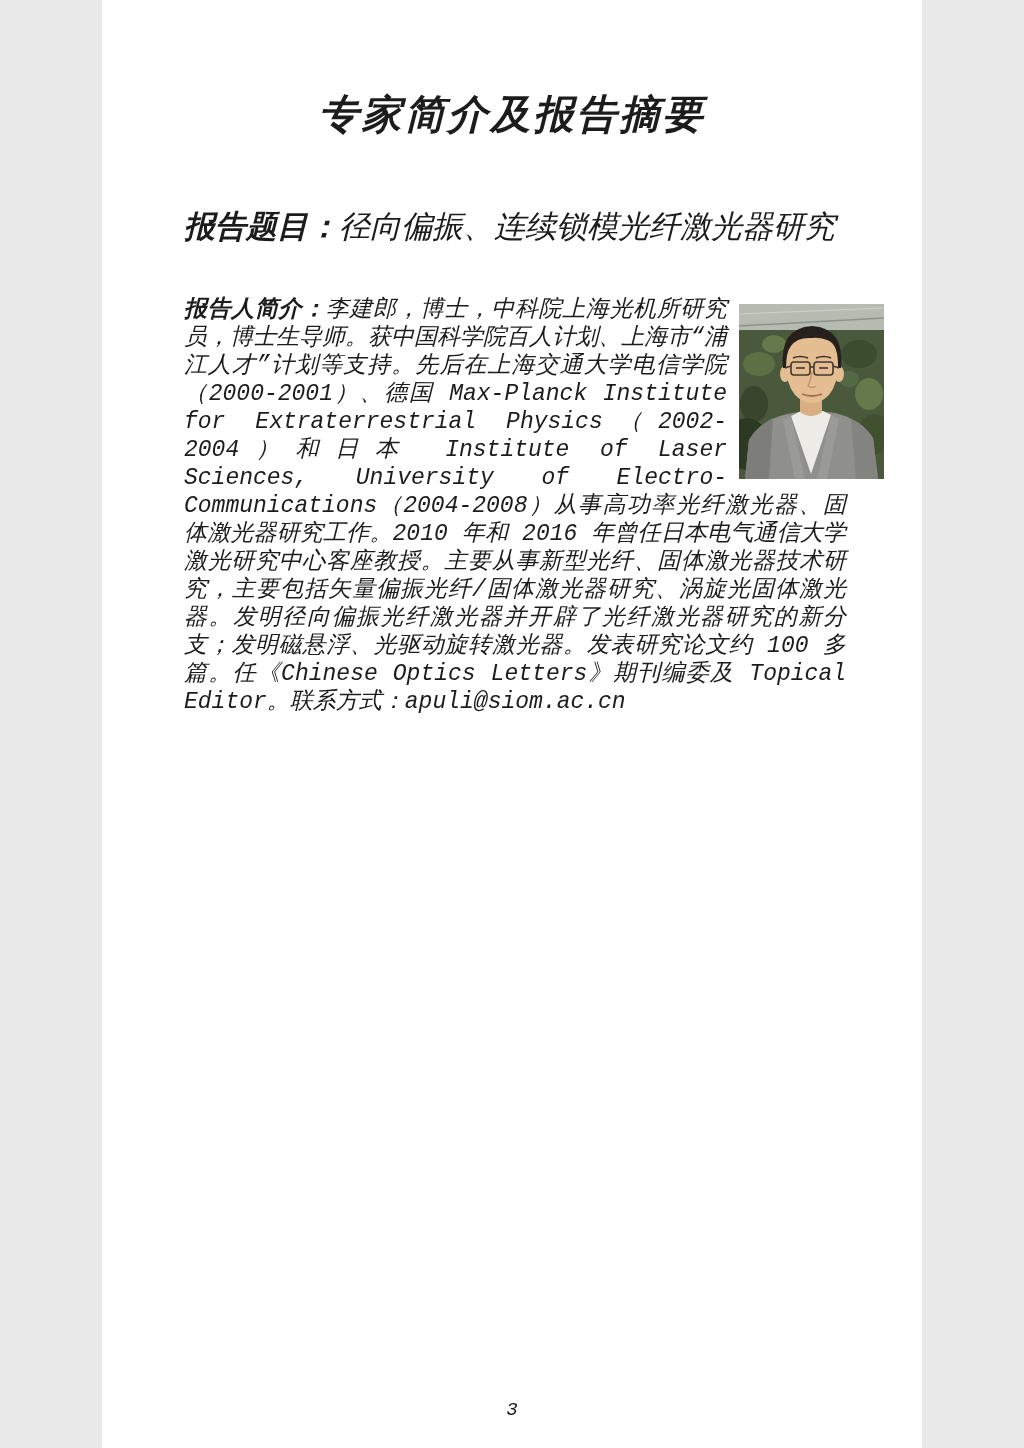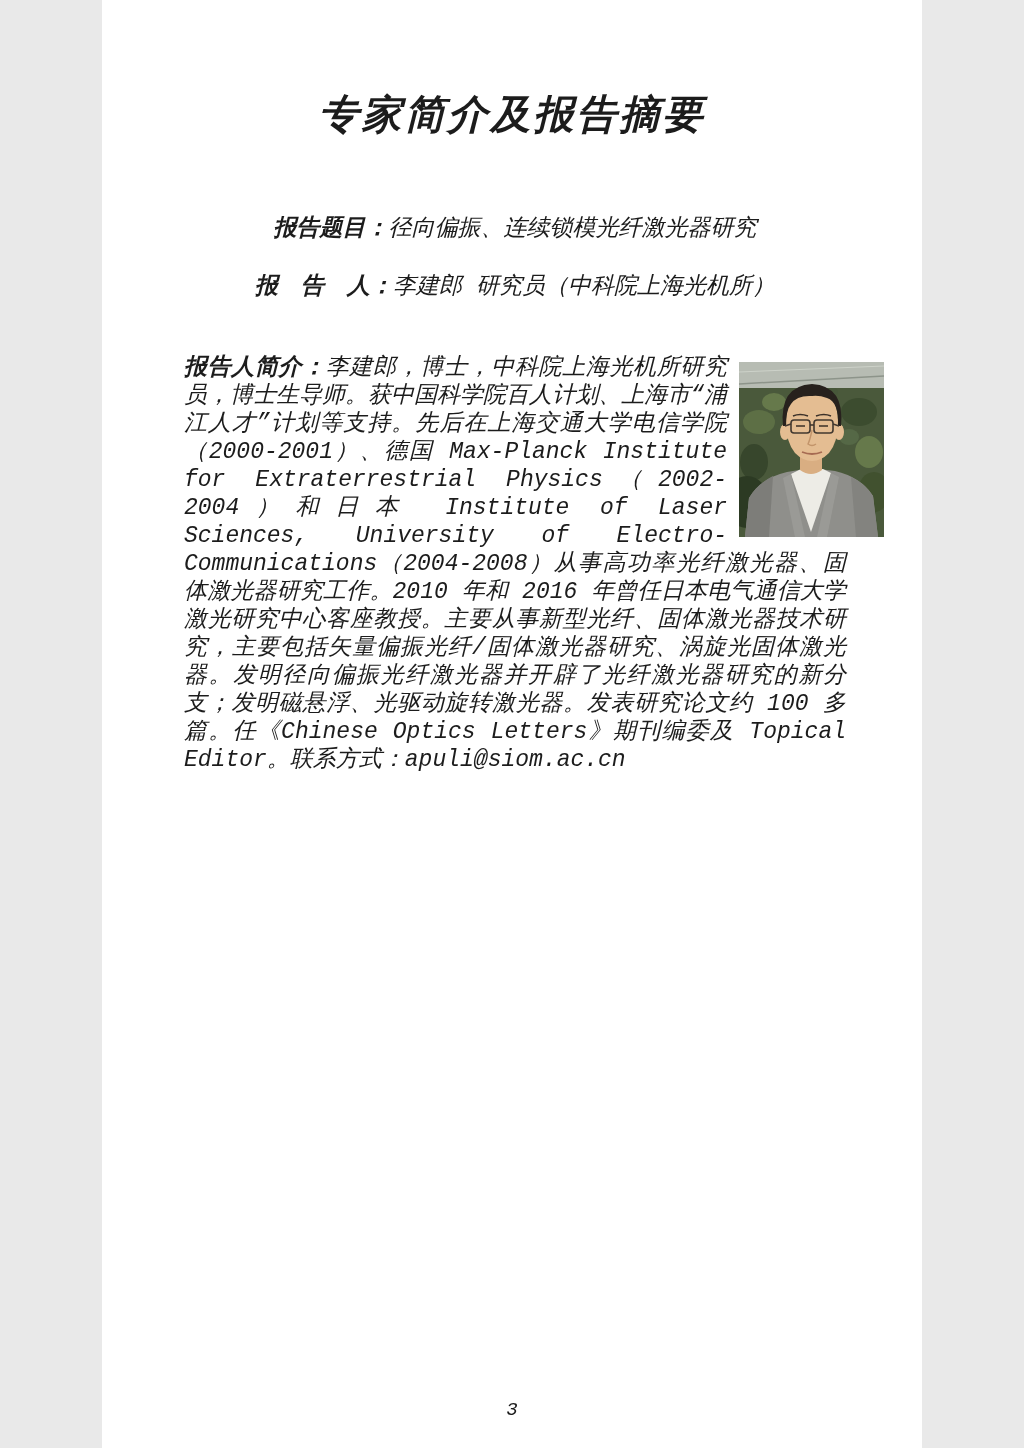--- a/index.html
+++ b/index.html
@@ -22,24 +22,23 @@
     font-weight: bold;
     letter-spacing: 3px;
     text-align: center;
   }
   .content {
     margin-left: 82px;
     margin-right: 76px;
   }
   .field {
     margin: 0;
-    font-size: 23px;
+    font-size: 31px;
     line-height: 34px;
     white-space: nowrap;
-    text-align: center;
   }
   .field-first { margin-top: 68px; }
   .field-second { margin-top: 24px; }
   .lbl { font-weight: bold; }
   .abstract {
     margin: 10px 0 0 0;
     font-size: 23px;
     line-height: 54px;
     text-align: justify;
     text-justify: inter-ideograph;
@@ -73,21 +72,20 @@
 <body>
 
 <div class="page">
 
   <h1 class="doc-title">专家简介及报告摘要</h1>
 
   <div class="content">
 
     <p class="field field-first"><span class="lbl">报告题目：</span><span>径向偏振、连续锁模光纤激光器研究</span></p>
 
-    <p class="field field-second"><span class="lbl">报　告　人：</span><span>李建郎 研究员（中科院上海光机所）</span></p>
 
 
     <p class="bio"><span class="photo">
           <svg viewBox="0 0 145 175" width="145" height="175" xmlns="http://www.w3.org/2000/svg">
           <rect x="0" y="0" width="145" height="175" fill="#4a593b"></rect>
           <g>
             <ellipse cx="20" cy="60" rx="16" ry="12" fill="#5d6f45"></ellipse>
             <ellipse cx="120" cy="50" rx="18" ry="14" fill="#3c4c2f"></ellipse>
             <ellipse cx="130" cy="90" rx="14" ry="16" fill="#66794b"></ellipse>
             <ellipse cx="15" cy="100" rx="14" ry="18" fill="#37462c"></ellipse>

